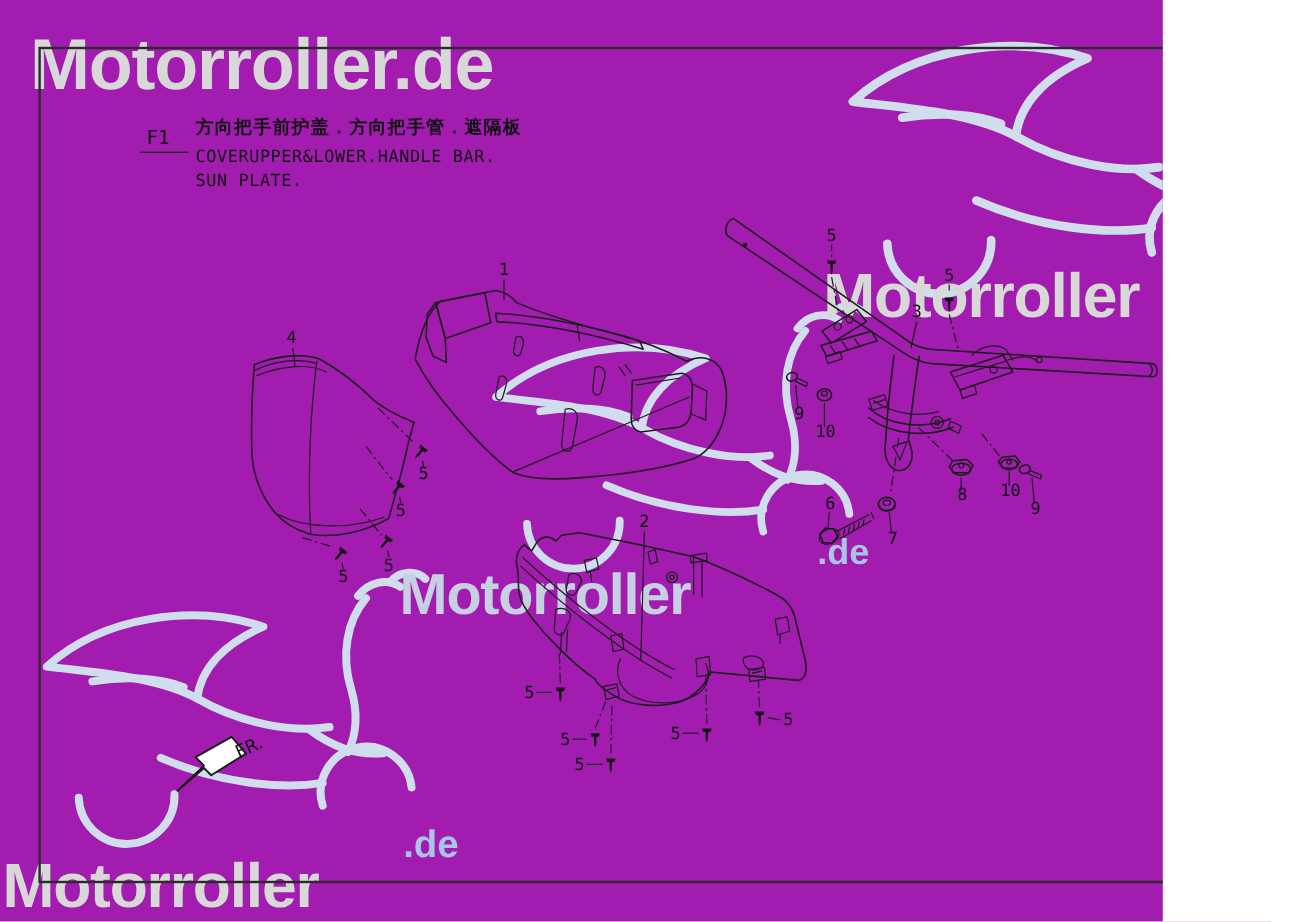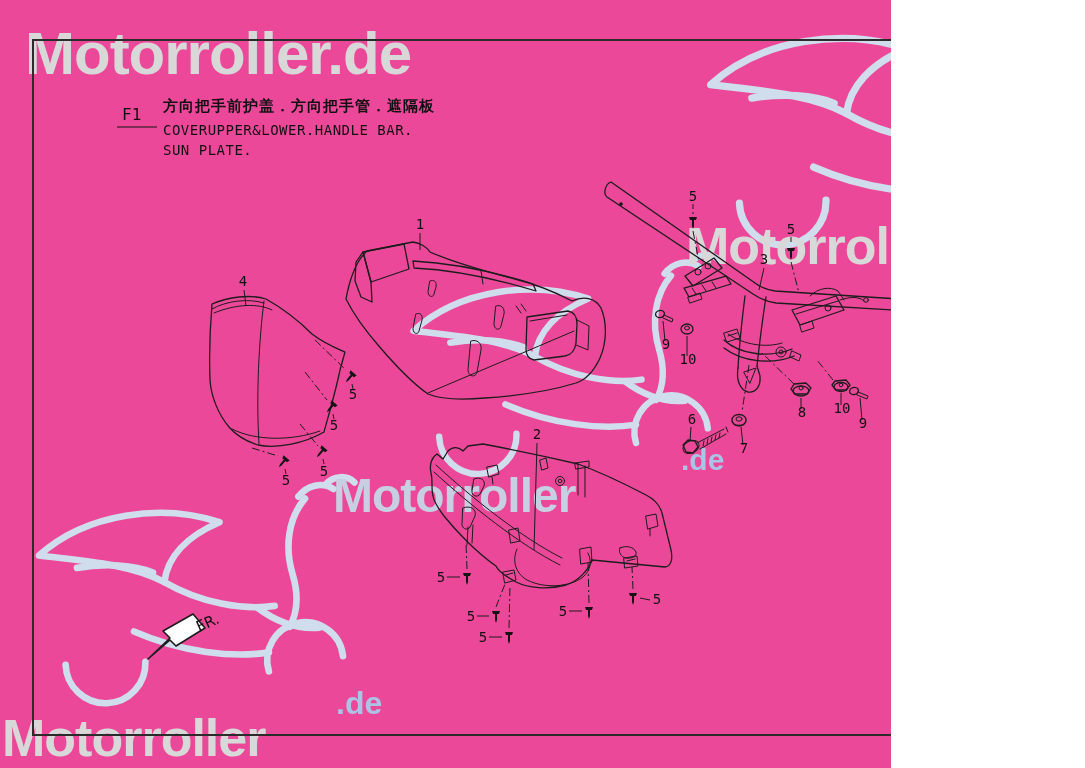--- a/index.html
+++ b/index.html
@@ -1,16 +1,16 @@
 <!DOCTYPE html>
 <html><head>
 <meta charset="utf-8">
 <style>
   html,body{margin:0;padding:0;background:#ffffff;}
-  .stage{position:relative;width:891px;height:768px;background:#ec4899;overflow:hidden;
+  .stage{position:relative;width:969px;height:768px;background:#a21caf;overflow:hidden;
          font-family:"DejaVu Sans Mono", monospace;}
   svg{position:absolute;left:0;top:0;}
   .wm-gray{fill:#d8d8d8;font-family:"Liberation Sans",sans-serif;font-weight:700;letter-spacing:-1px;}
   .wm-blue{fill:#abc4e5;font-family:"Liberation Sans",sans-serif;font-weight:700;}
   .wm-mid{fill:#c6d0e2;}
   .sketch{fill:none;stroke:#cfdded;stroke-width:7;stroke-linecap:round;stroke-linejoin:round;}
   .ln{fill:none;stroke:#1c1c1c;stroke-width:1.3;stroke-linecap:round;stroke-linejoin:round;}
   .ln-thin{fill:none;stroke:#1c1c1c;stroke-width:1;stroke-linecap:round;}
   .lead{fill:none;stroke:#1c1c1c;stroke-width:1;}
   .dashdot{fill:none;stroke:#1c1c1c;stroke-width:1;stroke-dasharray:8 3 2 3;}

